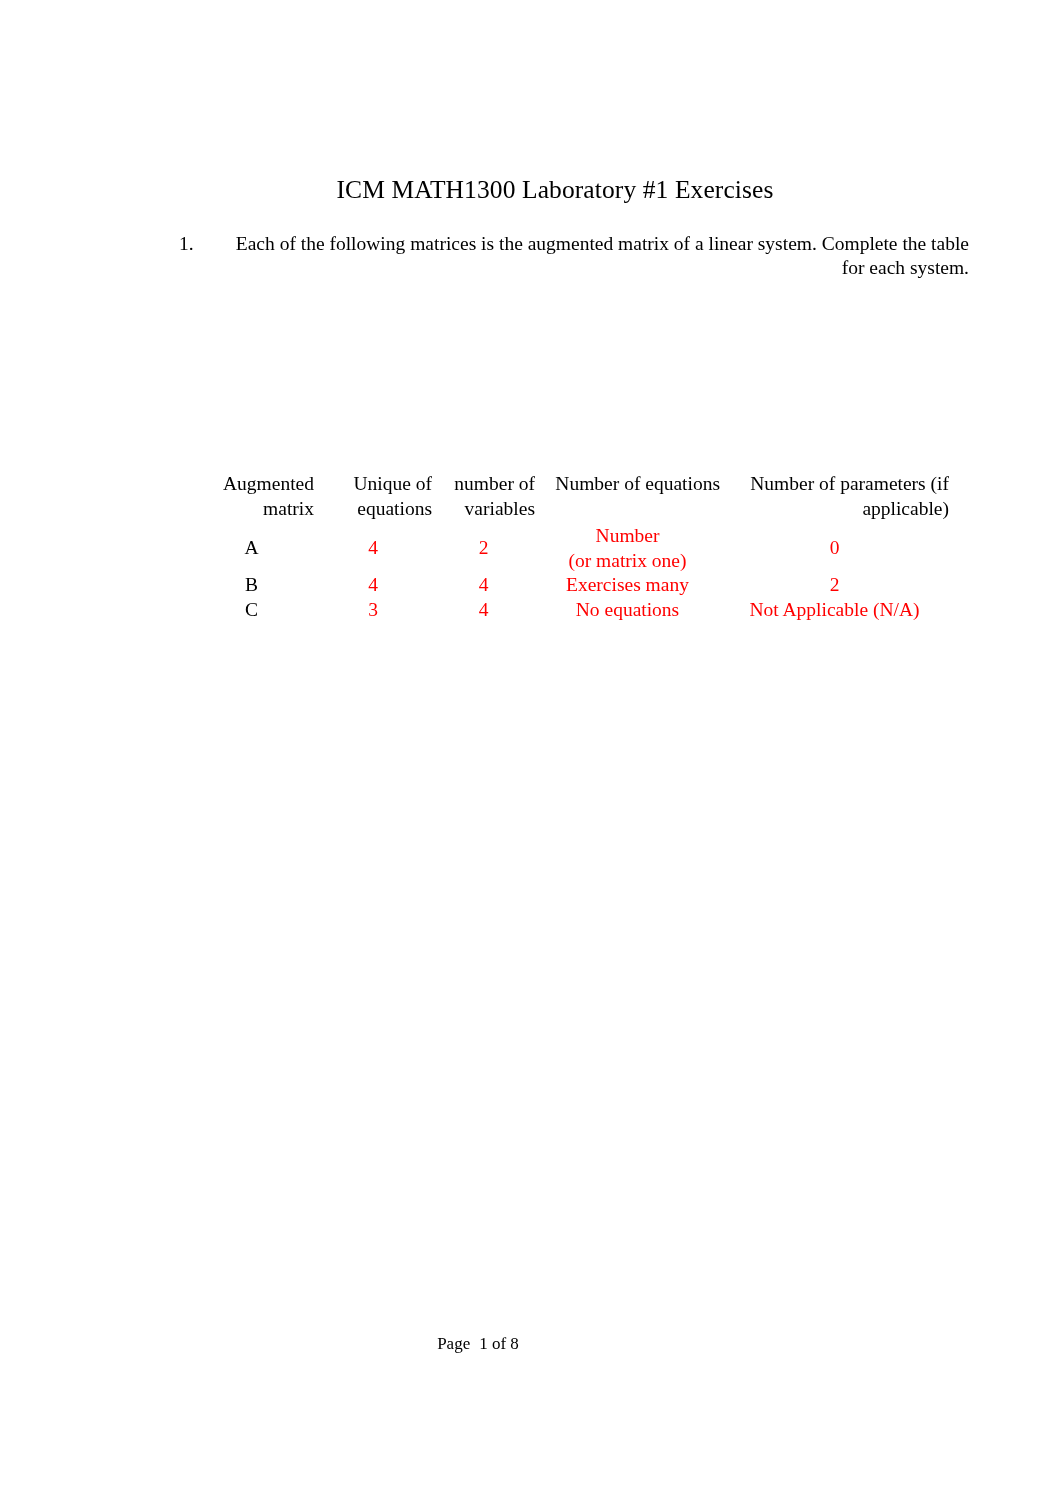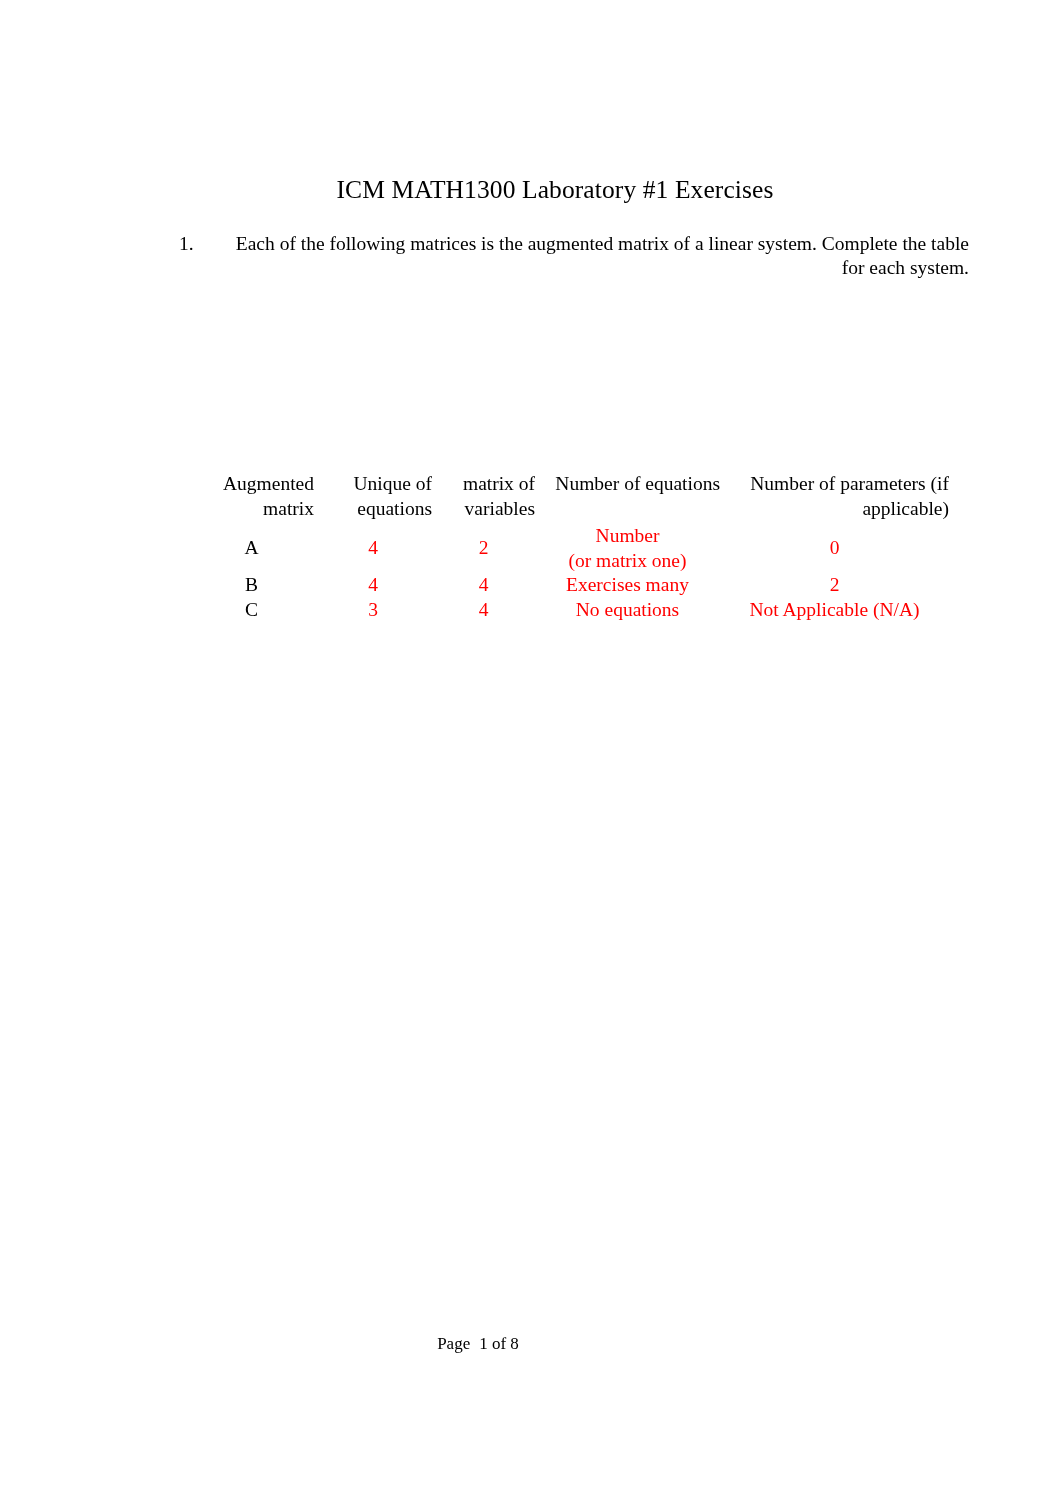--- a/index.html
+++ b/index.html
@@ -161,21 +161,21 @@
     </colgroup>
     <thead>
       <tr>
         <td>
           <span class="hdr">Augmented matrix</span>
         </td>
         <td>
           <span class="hdr">Unique of equations</span>
         </td>
         <td>
-          <span class="hdr">matrix of variables</span>
+          <span class="hdr">number of variables</span>
         </td>
         <td>
           <span class="hdr">Number of equations</span>
         </td>
         <td>
           <span class="hdr">Number of parameters (if applicable)</span>
         </td>
       </tr>
     </thead>
     <tbody>

